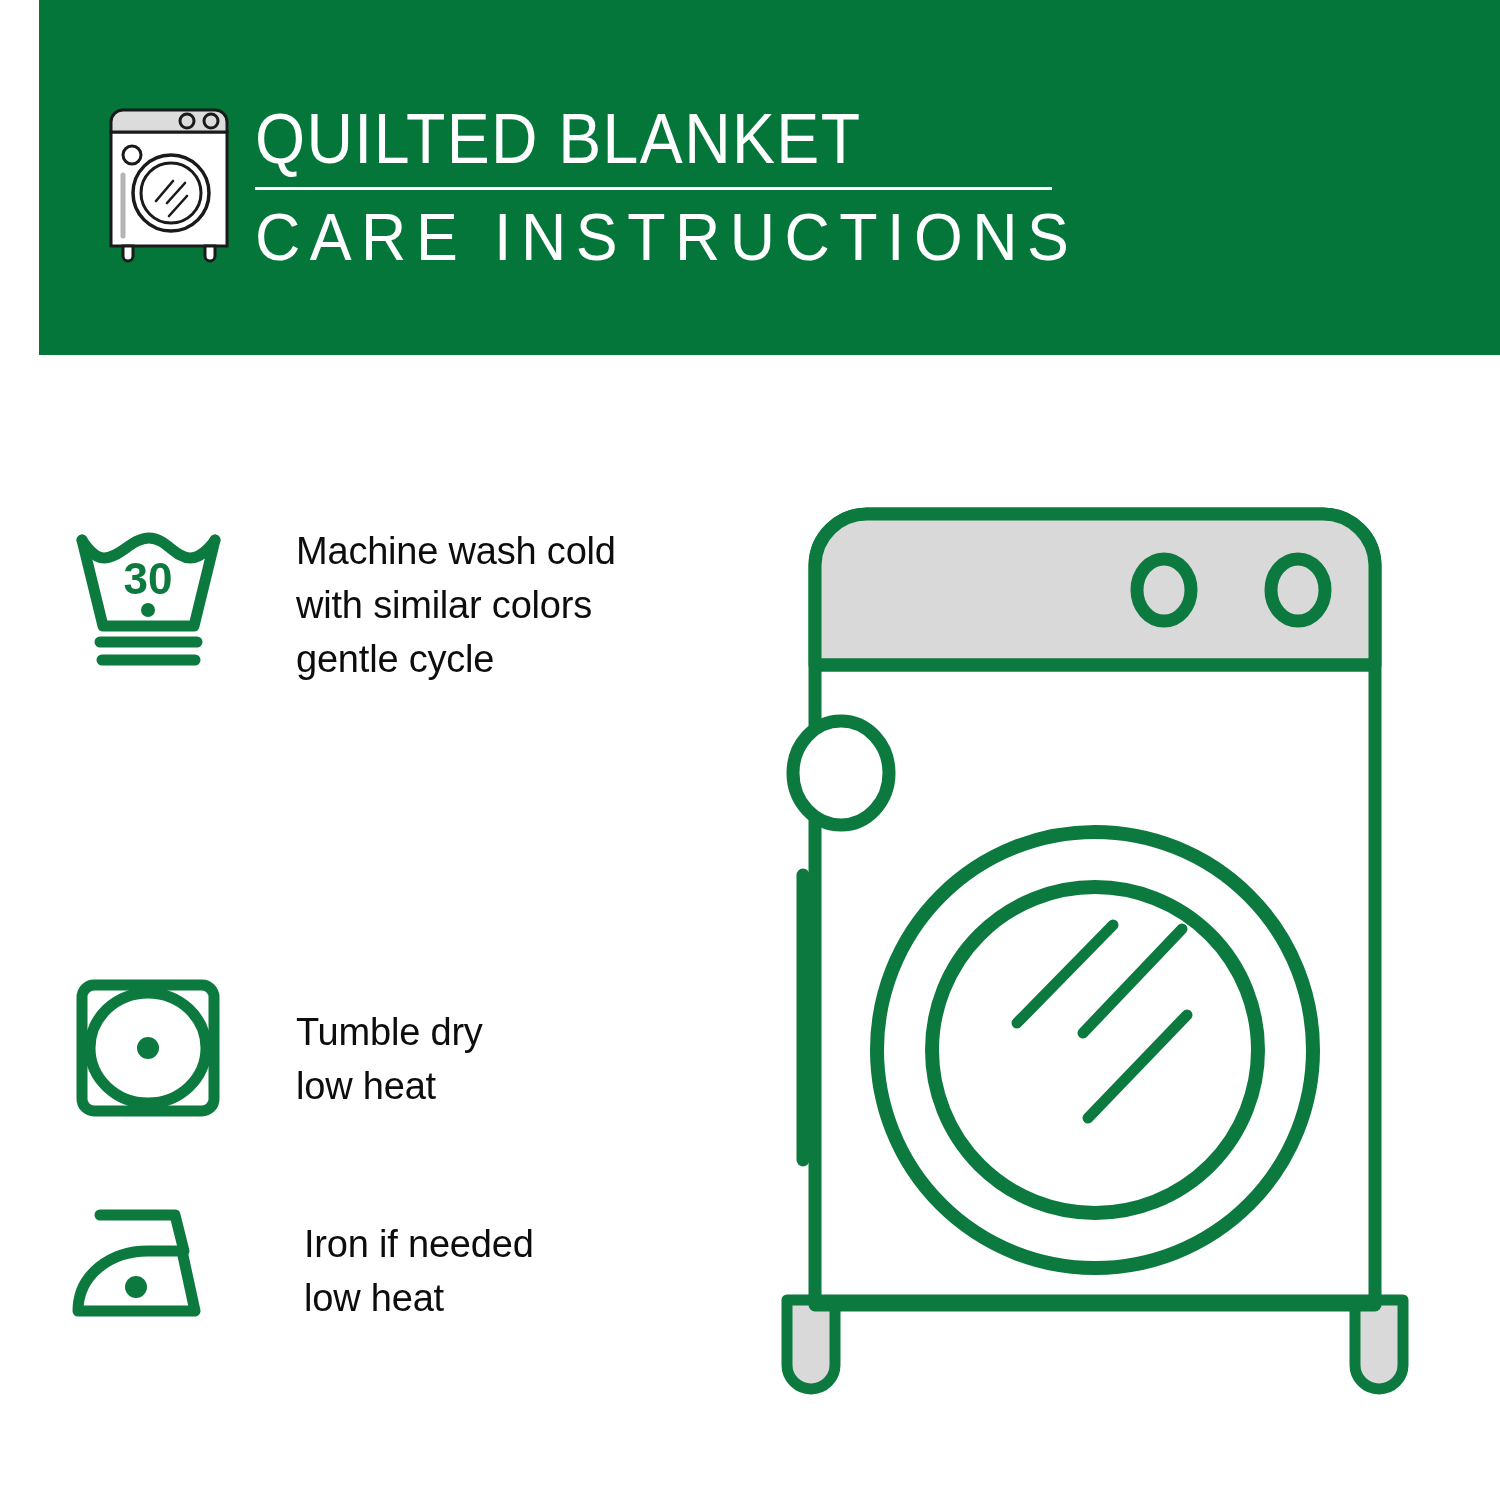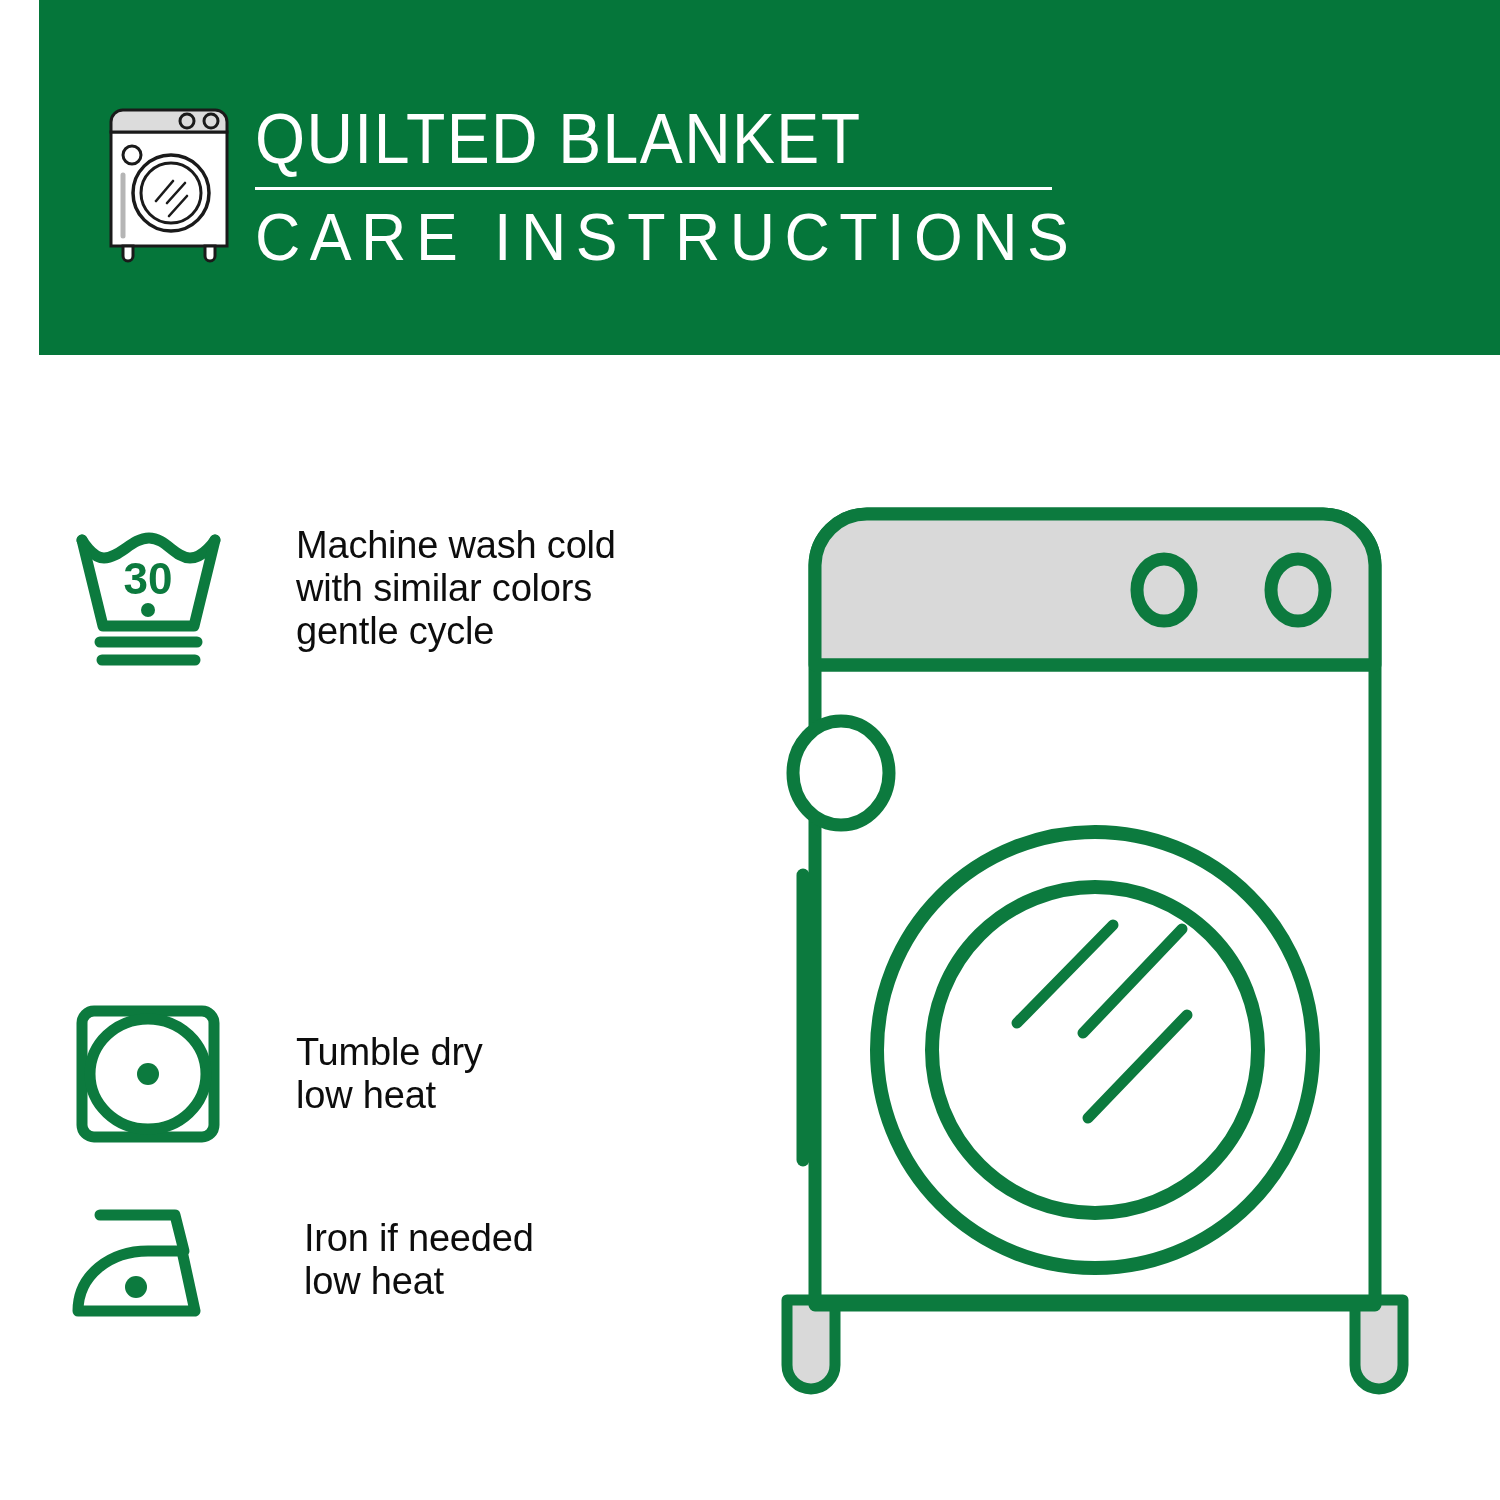--- a/index.html
+++ b/index.html
@@ -84,37 +84,37 @@
   }
   .care-row {
     position: absolute;
     left: 70px;
     width: 640px;
     display: flex;
     align-items: flex-start;
   }
   .care-row-0 { top: 167px; }
   .care-row-1 { top: 378px; }
-  .care-row-2 { top: 644px; }
+  .care-row-2 { top: 618px; }
   .care-row-3 { top: 838px; gap: 8px; }
 
   .care-symbol {
     width: 168px;
     flex: 0 0 168px;
     height: 150px;
     display: flex;
     align-items: center;
     justify-content: flex-start;
   }
   .care-symbol svg { display: block; }
 
   .care-text {
     font-family: "Liberation Sans", sans-serif;
     font-size: 38px;
-    line-height: 43px;
+    line-height: 54px;
     color: #0d0d0d;
     font-weight: 400;
     letter-spacing: -0.2px;
     padding-left: 58px;
     padding-top: 4px;
     white-space: pre-line;
   }
   .care-row-0 .care-text { padding-top: 2px; }
   .care-row-1 .care-text { padding-top: 34px; }
   .care-row-2 .care-text { padding-top: 32px; }

